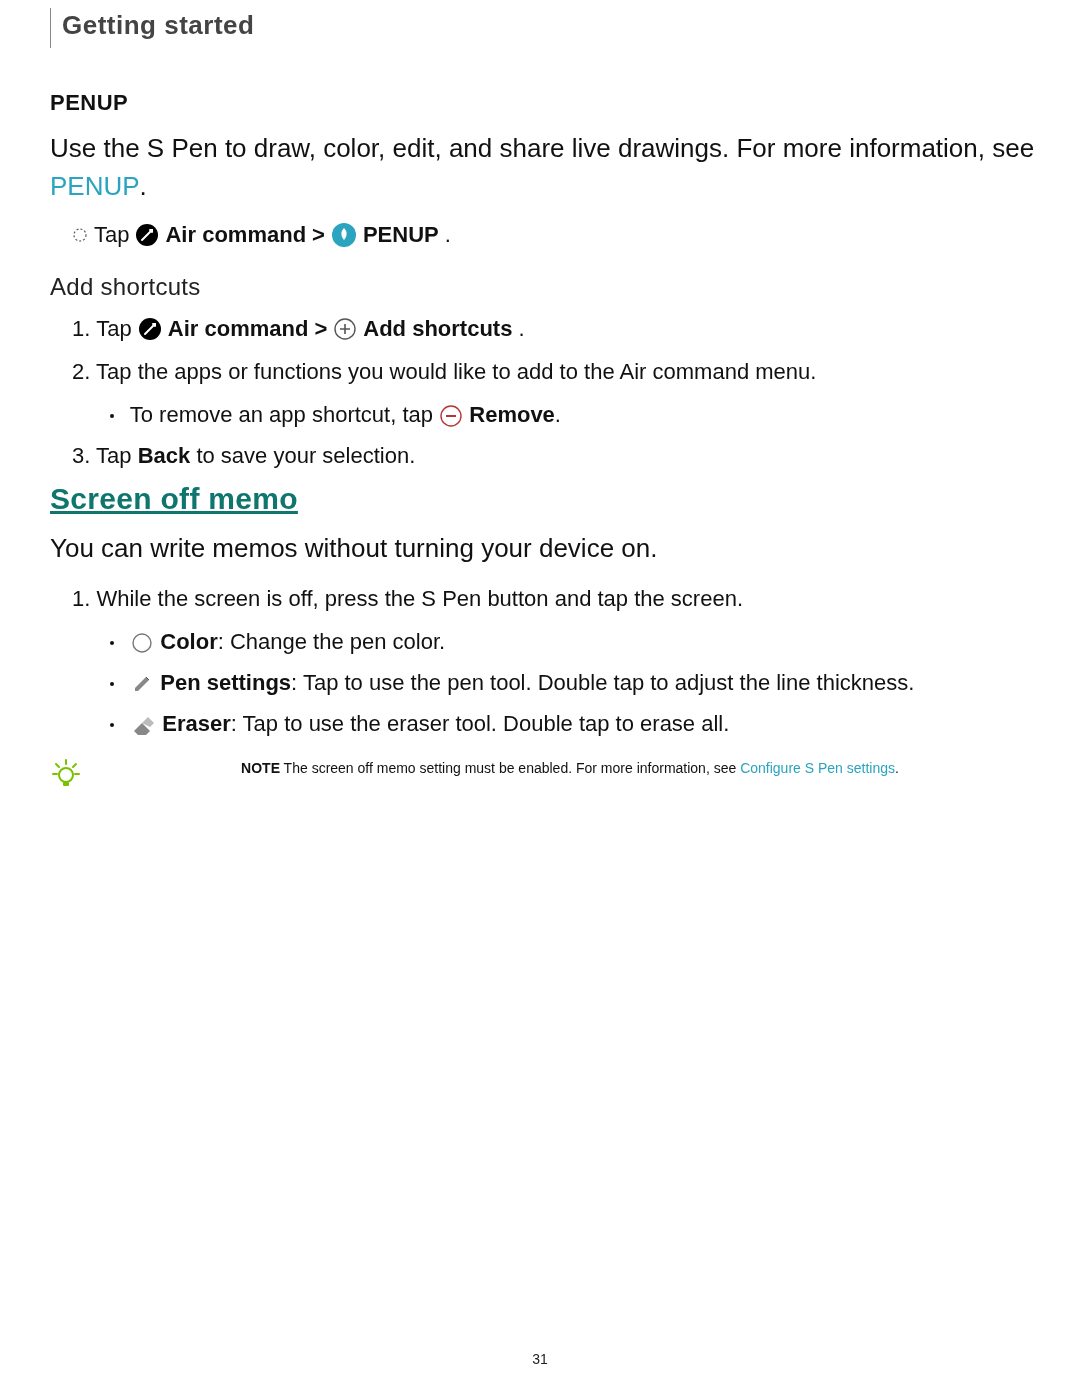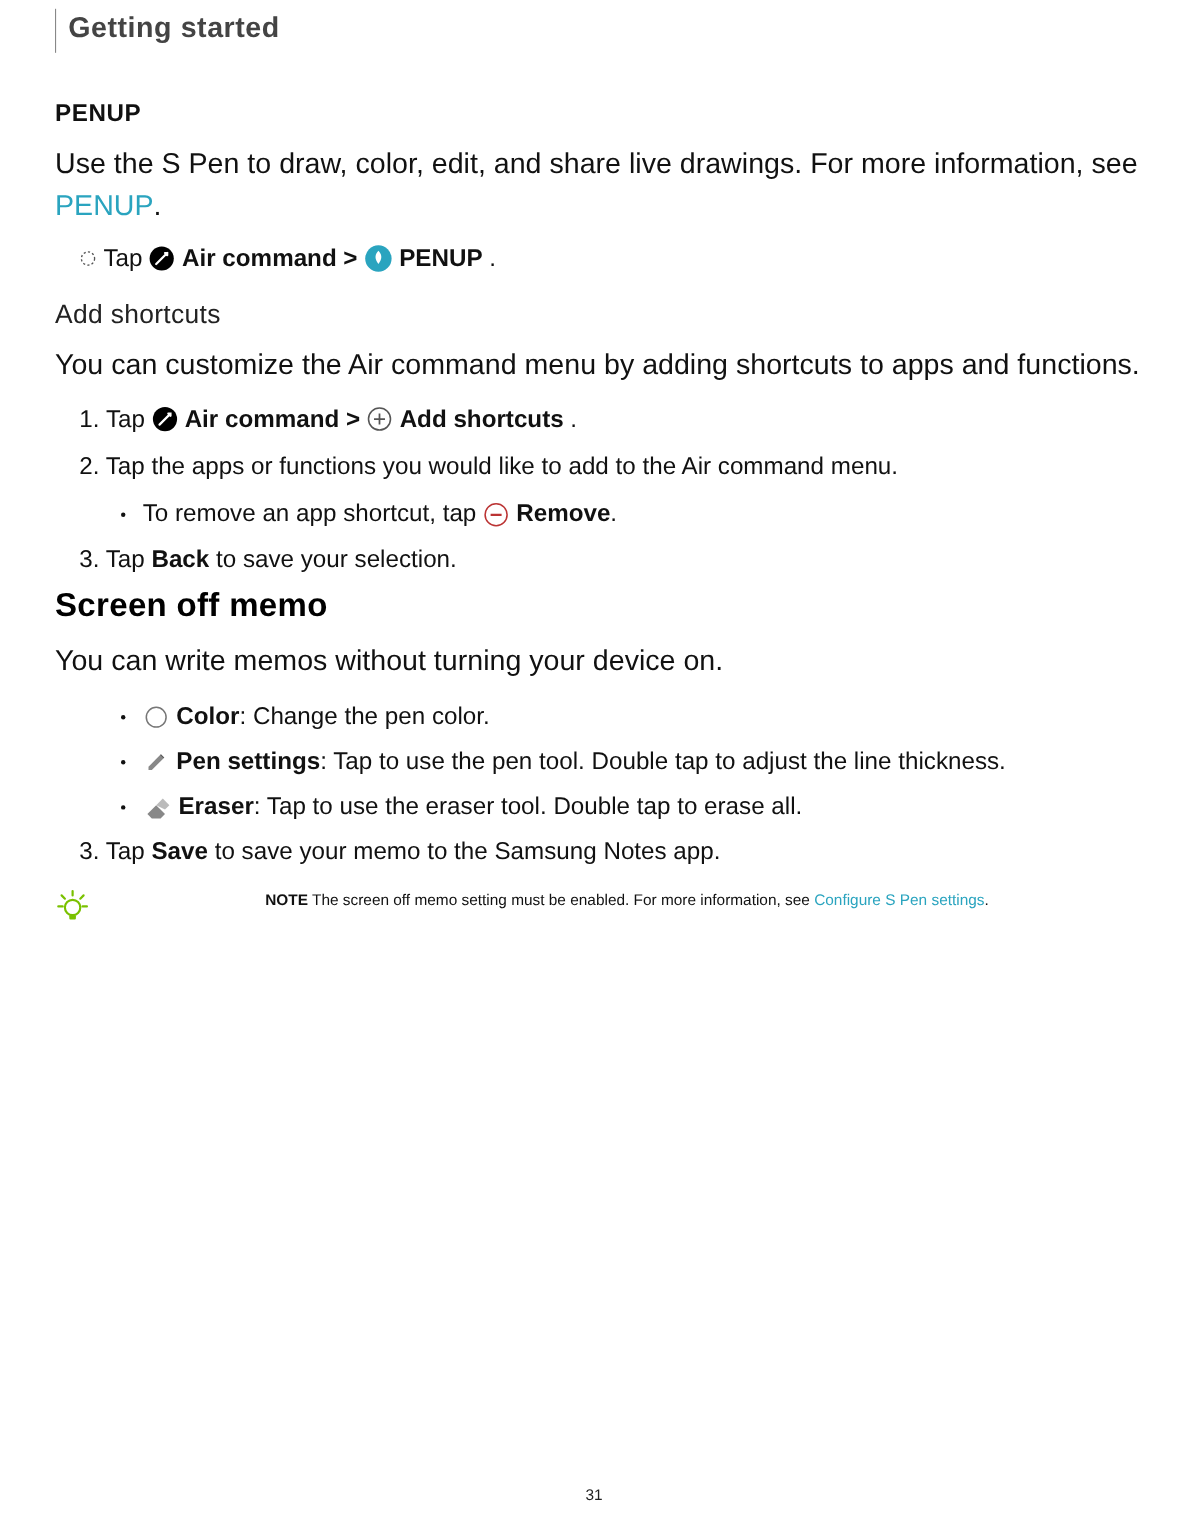--- a/index.html
+++ b/index.html
@@ -91,23 +91,24 @@
     font-size: 24px;
     font-weight: 500;
     color: #222;
     margin-top: 22px;
     margin-bottom: 12px;
     letter-spacing: 0.3px;
   }
   h2.section-head {
     font-size: 30px;
     font-weight: 700;
-    color: #000000;
+    color: #0f766e;
     margin-bottom: 14px;
     letter-spacing: 0.3px;
+    text-decoration: underline;
   }
   .bold { font-weight: 700; }
   .sep { font-weight: 700; }
   .icon {
     display: inline-flex;
     align-items: center;
     justify-content: center;
     vertical-align: middle;
   }
   .note-row {
@@ -166,21 +167,20 @@
             <circle cx="13" cy="13" r="12" fill="#2aa4bf"></circle>
             <path d="M13 6 C10 9 9 13 13 18 C17 13 16 9 13 6 Z" fill="#fff"></path>
           </svg>
       </span>
       <span class="bold">PENUP</span>
         <span>.</span>
     </div>
   </div>
 
   <h4 class="addshortcuts">Add shortcuts</h4>
-  <p class="body">You can customize the Air command menu by adding shortcuts to apps and functions.</p>
 
   <div class="ol-step">
     <span class="step-line">
       <span class="num">1.</span>
       <span>Tap</span>
       <span class="icon">
         <svg width="24" height="24" viewBox="0 0 24 24">
             <circle cx="12" cy="12" r="11" fill="#000"></circle>
             <path d="M7 17 L17 7 M15 7 L17 7 L17 9" stroke="#fff" stroke-width="2" fill="none" stroke-linecap="round"></path>
           </svg>
@@ -216,20 +216,24 @@
   </div>
 
   <div class="ol-step">
     <span class="num">3.</span>
     <span>Tap </span><span class="bold">Back</span><span> to save your selection.</span>
   </div>
 
   <h2 class="section-head">Screen off memo</h2>
   <p class="body">You can write memos without turning your device on.</p>
 
+  <div class="ol-step">
+    <span class="num">1.</span>
+    <span>While the screen is off, press the S Pen button and tap the screen.</span>
+  </div>
 
 
   <div class="sub-bullet">
     <span class="dot"></span>
     <span class="icon">
       <svg width="24" height="24" viewBox="0 0 24 24">
           <circle cx="12" cy="12" r="9" fill="none" stroke="#777" stroke-width="1.4"></circle>
         </svg>
     </span>
     <span class="bold">Color</span><span>: Change the pen color.</span>
@@ -250,24 +254,20 @@
     <span class="dot"></span>
     <span class="icon">
       <svg width="26" height="24" viewBox="0 0 26 24">
           <path d="M4 18 L12 10 L20 18 L16 22 L8 22 Z" fill="#888"></path>
           <path d="M12 10 L18 4 L24 10 L20 14" fill="#bbb"></path>
         </svg>
     </span>
     <span class="bold">Eraser</span><span>: Tap to use the eraser tool. Double tap to erase all.</span>
   </div>
 
-  <div class="ol-step">
-    <span class="num">3.</span>
-    <span>Tap </span><span class="bold">Save</span><span> to save your memo to the Samsung Notes app.</span>
-  </div>
 
   <div class="note-row">
     <span class="icon">
       <svg width="32" height="32" viewBox="0 0 32 32">
         <g stroke="#7ac100" stroke-width="2" stroke-linecap="round">
           <line x1="16" y1="2" x2="16" y2="6"></line>
           <line x1="6" y1="6" x2="9" y2="9"></line>
           <line x1="26" y1="6" x2="23" y2="9"></line>
           <line x1="3" y1="16" x2="7" y2="16"></line>
           <line x1="29" y1="16" x2="25" y2="16"></line>

